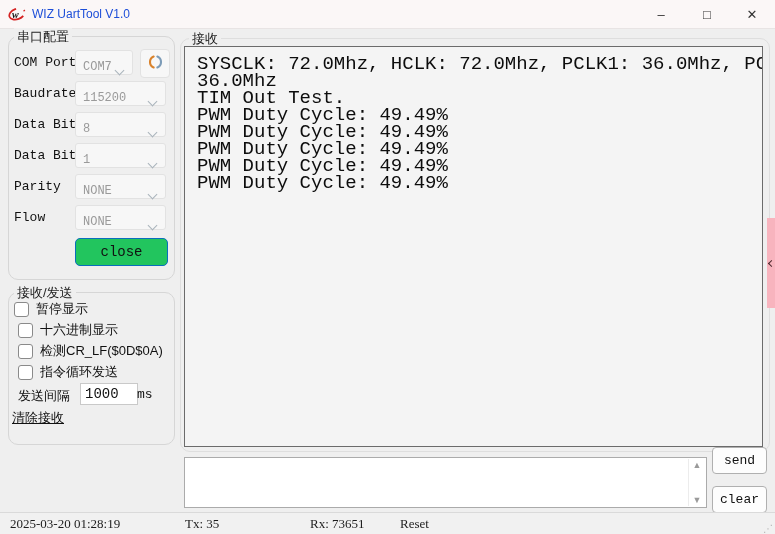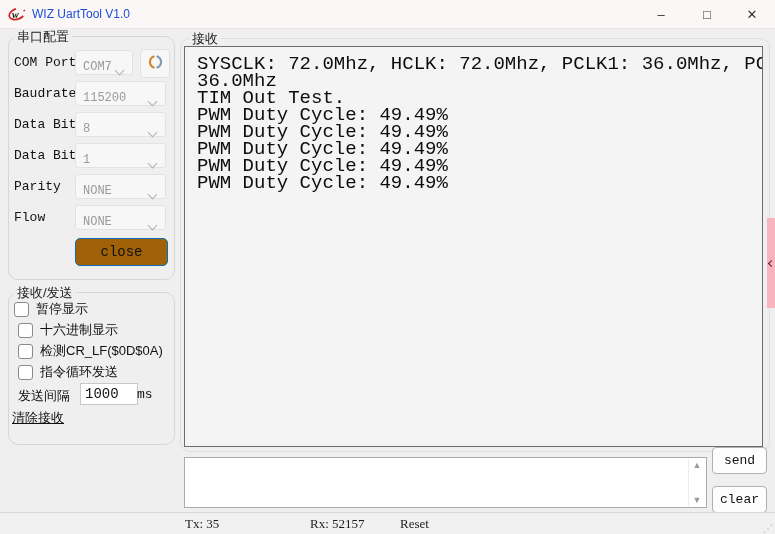--- a/index.html
+++ b/index.html
@@ -25,21 +25,21 @@
              font-size:13px;color:#111;line-height:25px;}
   .combo{background:#f7f7f7;border:1px solid #e2e2e2;border-radius:3px;height:25px;
          display:flex;align-items:flex-end;justify-content:space-between;
          font-family:"Liberation Mono","DejaVu Sans Mono",monospace;
          font-size:12px;color:#9a9a9a;padding-left:7px;box-sizing:border-box;}
   .chev{width:6px;height:6px;border-right:1.5px solid #aab4bc;
         border-bottom:1.5px solid #aab4bc;transform:rotate(45deg);
         margin-right:9px;margin-top:-3px;flex:0 0 auto;}
   .refresh-btn{background:#f7f7f7;border:1px solid #e2e2e2;border-radius:4px;
                display:flex;align-items:center;justify-content:center;cursor:pointer;}
-  .close-btn{background:#a16207;border:1.5px solid #0a6ebd;border-radius:5px;
+  .close-btn{background:#22c55e;border:1.5px solid #0a6ebd;border-radius:5px;
              font-family:"Liberation Mono","DejaVu Sans Mono",monospace;
              font-size:14px;color:#111;display:flex;align-items:center;
              justify-content:center;cursor:pointer;}
 
   
   .cbrow{display:flex;align-items:center;}
   .cbox{width:13px;height:13px;background:#fff;border:1px solid #8a8a8a;
         border-radius:3px;flex:0 0 auto;cursor:pointer;}
   .cblabel{font-size:13px;color:#111;margin-left:7px;white-space:nowrap;}
   .interval-input{width:48px;height:20px;border:1px solid #c9c9c9;background:#fff;
@@ -193,17 +193,18 @@
 </div>
 
 <div class="abs small-btn" style="left:712px;top:447px;width:53px;height:25px;">send</div>
 <div class="abs small-btn" style="left:712px;top:486px;width:53px;height:25px;">clear</div>
 
 <div class="abs side-tab">
   <span class="larr"></span>
 </div>
 
 <div class="abs statusbar">
+  <span class="status-item" style="left:10px;">2025-03-20 01:28:19</span>
   <span class="status-item" style="left:185px;">Tx: 35</span>
-  <span class="status-item" style="left:310px;">Rx: 52157</span>
+  <span class="status-item" style="left:310px;">Rx: 73651</span>
   <span class="status-item" style="left:400px;">Reset</span>
   <span class="grip">⋰</span>
 </div>
 
 </body></html>

